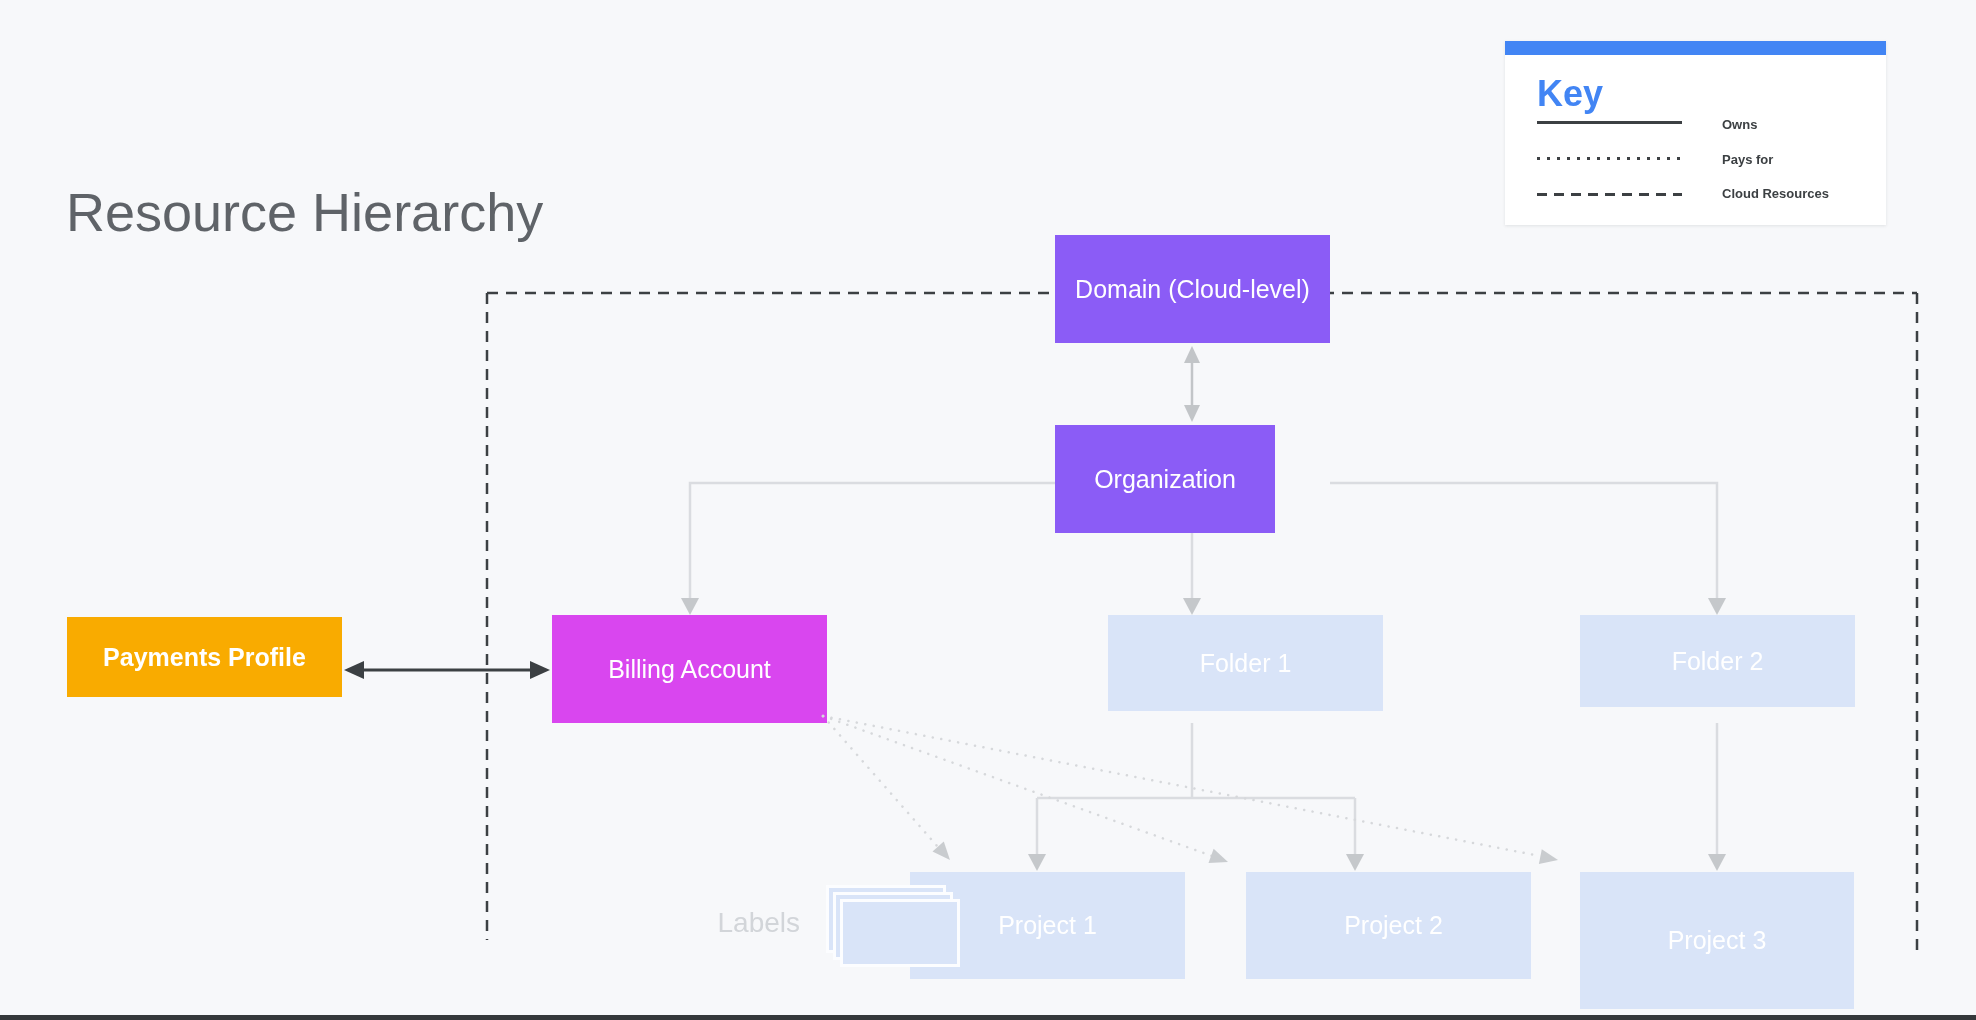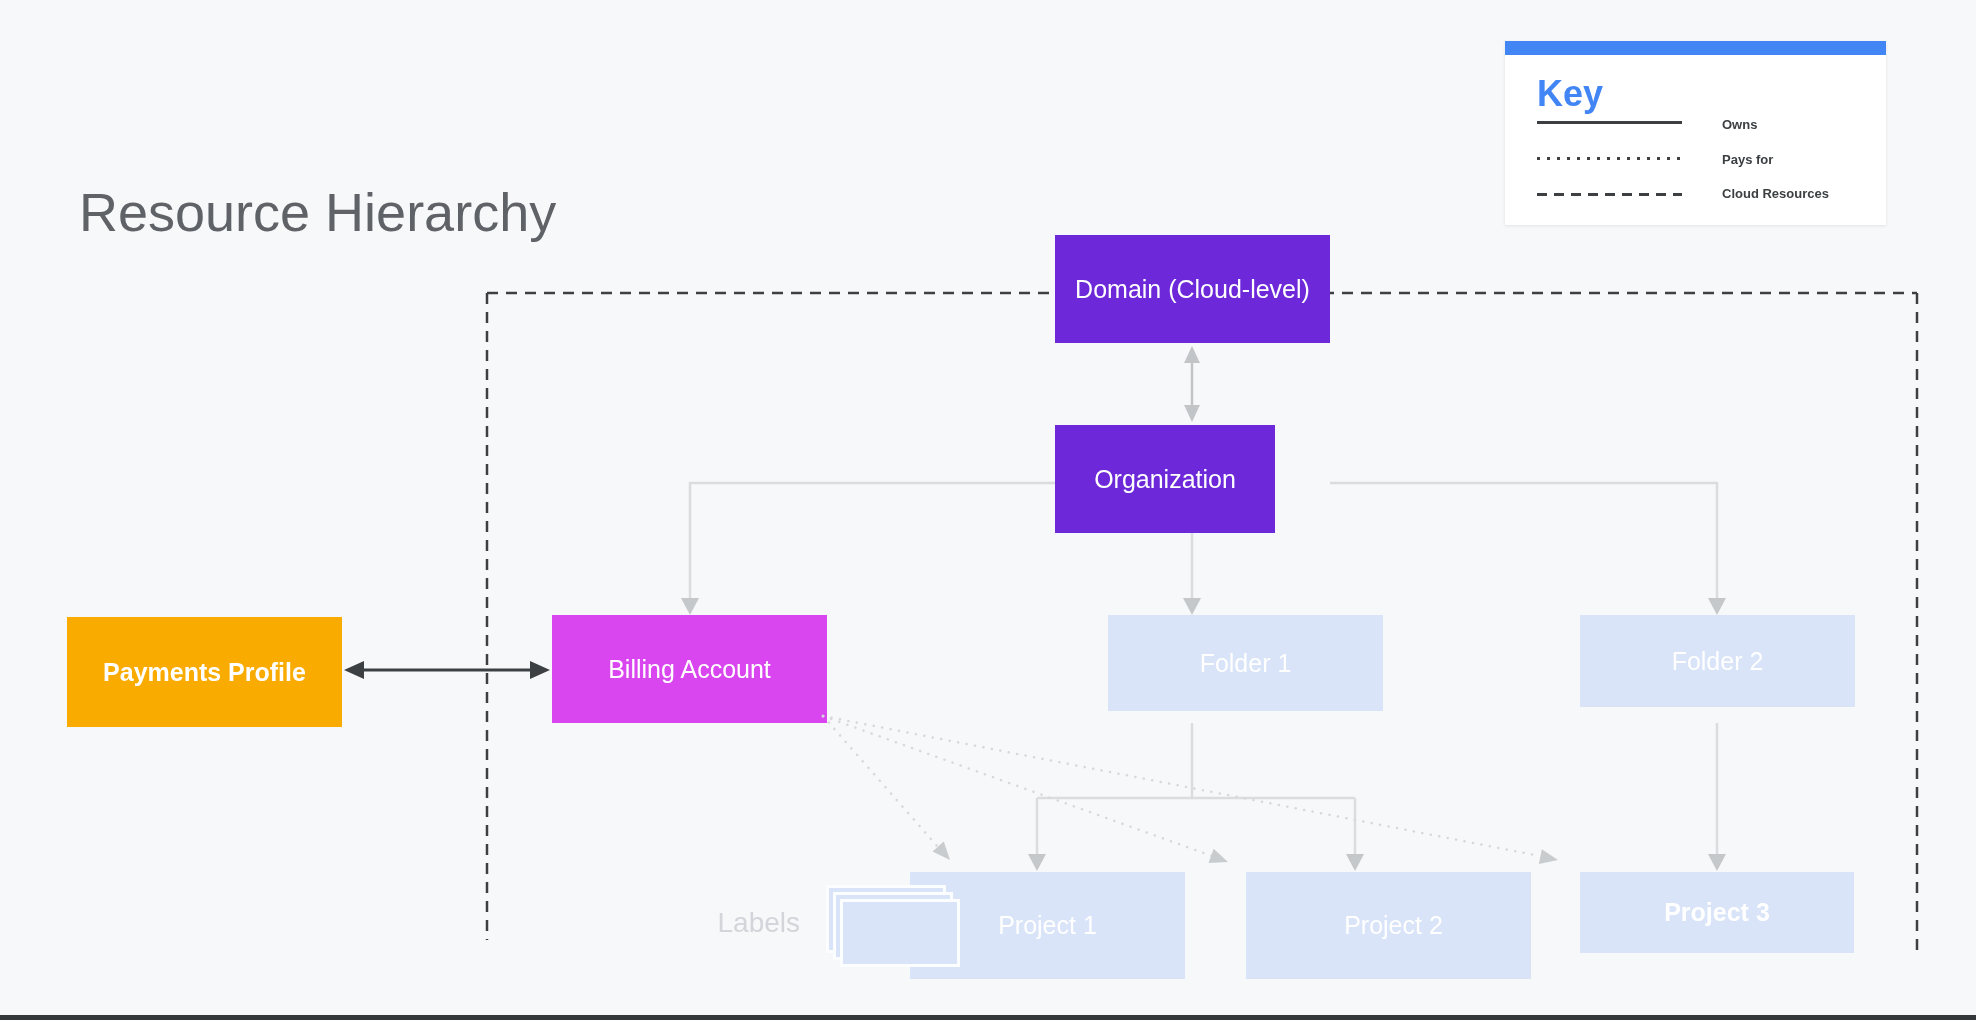--- a/index.html
+++ b/index.html
@@ -10,29 +10,29 @@
     overflow:hidden;
     font-family:"Liberation Sans", sans-serif;
   }
   svg.layer{position:absolute;left:0;top:0;pointer-events:none;}
   #behind-layer{z-index:1;}
   #front-layer{z-index:3;}
 
   .page-title{
     position:absolute;left:66px;top:182px;z-index:2;
     font-size:54px;line-height:60px;font-weight:400;color:#5F6368;
-    letter-spacing:0px;white-space:nowrap;margin-left:13px;
+    letter-spacing:0px;white-space:nowrap;
   }
 
   .node{
     position:absolute;z-index:2;
     display:flex;align-items:center;justify-content:center;
     font-size:25px;color:#FFFFFF;text-align:center;white-space:nowrap;
   }
-  .node--pink{background:#6d28d9;}
+  .node--pink{background:#8b5cf6;}
   .node--green{background:#d946ef;text-align:right;}
   .node--blue{background:#D9E4F8;}
   .node--yellow{background:#F9AB00;font-weight:700;}
 
   
   .key-card{
     position:absolute;left:1505px;top:41px;width:381px;height:184px;z-index:5;
     background:#FFFFFF;box-shadow:0 1px 3px rgba(60,64,67,.12);
   }
   .key-card .accent-bar{
@@ -92,21 +92,21 @@
   <div class="page-title">Resource Hierarchy</div>
 
   <div class="node node--pink" style="left:1055px;top:235px;width:275px;height:108px;">
     <span>Domain (Cloud-level)</span>
   </div>
 
   <div class="node node--pink" style="left:1055px;top:425px;width:220px;height:108px;">
     <span>Organization</span>
   </div>
 
-  <div class="node node--yellow" style="left:67px;top:617px;width:275px;height:110px;">
+  <div class="node node--yellow" style="left:67px;top:617px;width:275px;height:80px;">
     <span>Payments Profile</span>
   </div>
 
   <div class="node node--green" style="left:552px;top:615px;width:275px;height:108px;">
     <span>Billing Account</span>
   </div>
 
   <div class="node node--blue" style="left:1108px;top:615px;width:275px;height:96px;">
     <span>Folder 1</span>
   </div>
@@ -116,21 +116,21 @@
   </div>
 
   <div class="node node--blue" style="left:910px;top:872px;width:275px;height:107px;">
     <span>Project 1</span>
   </div>
 
   <div class="node node--blue" style="left:1246px;top:872px;width:275px;height:107px;padding-left:10px;">
     <span>Project 2</span>
   </div>
 
-  <div class="node node--blue" style="left:1580px;top:872px;width:274px;height:81px;font-weight:bold;">
+  <div class="node node--blue" style="left:1580px;top:872px;width:274px;height:137px;">
     <span>Project 3</span>
   </div>
 
   <svg id="front-layer" class="layer" width="1976" height="1020">
 
     <path d="M1055,483 H690 V600" fill="none" stroke="#DADCE0" stroke-width="2.5"></path>
     <polygon points="690,615 681,598 699,598" fill="#C5C8CB"></polygon>
 
     <path d="M1192,533 V600" fill="none" stroke="#DADCE0" stroke-width="2.5"></path>
     <polygon points="1192,615 1183,598 1201,598" fill="#C5C8CB"></polygon>

